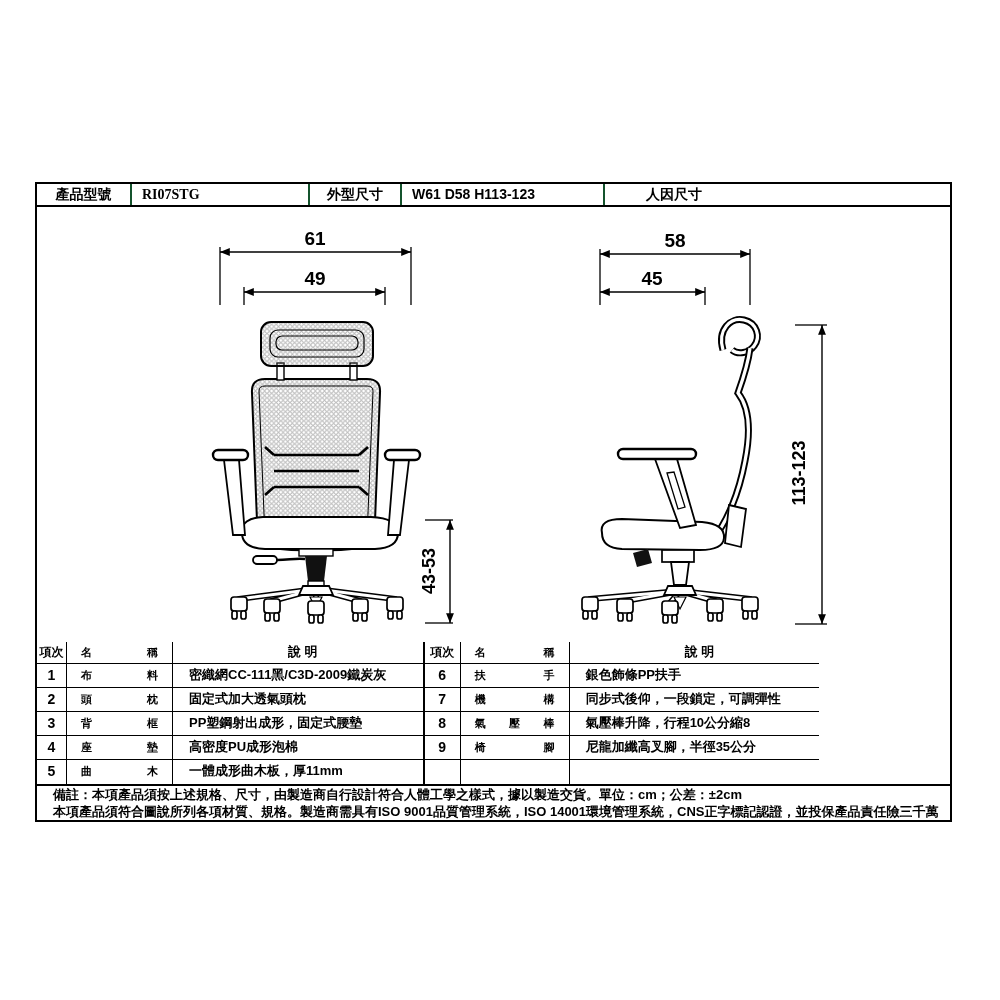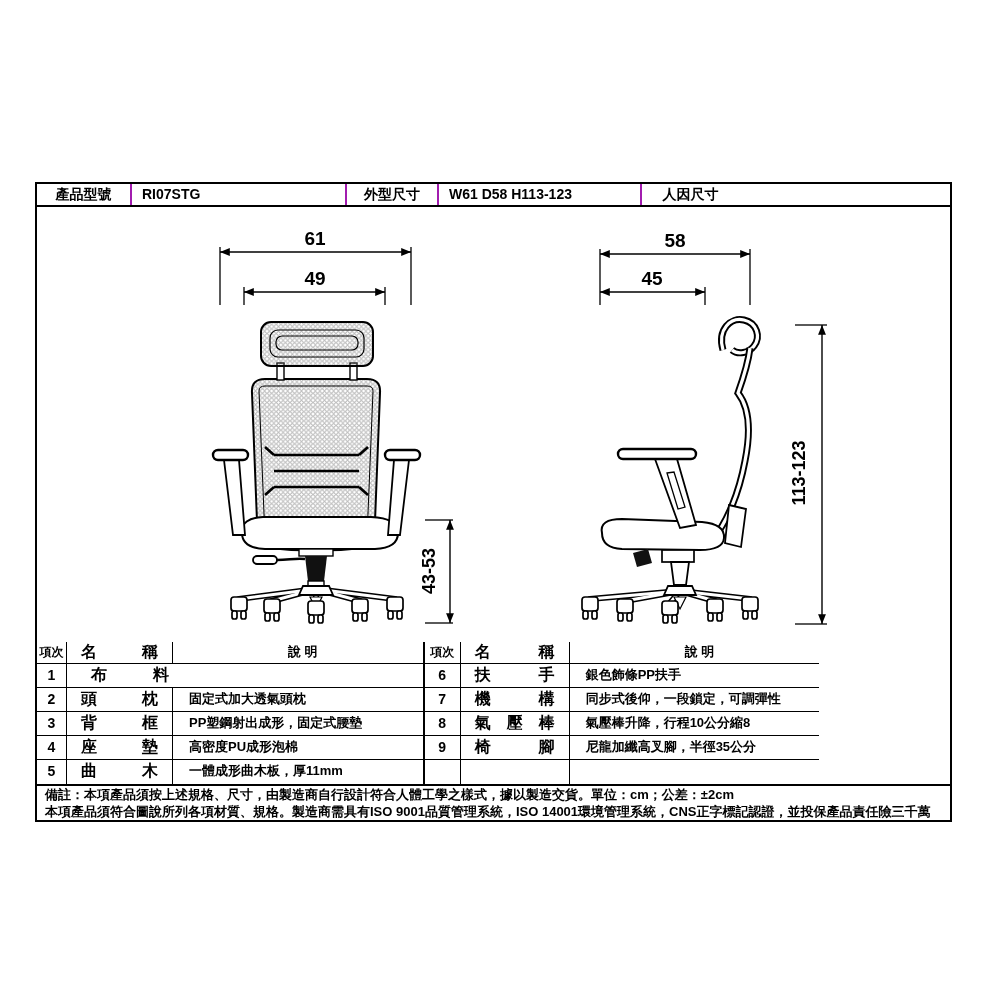--- a/index.html
+++ b/index.html
@@ -1,48 +1,48 @@
 <!DOCTYPE html>
 <html><head>
 <meta charset="utf-8">
 <style>
   html,body{margin:0;padding:0;background:#fff;}
   body{width:1000px;height:1000px;position:relative;font-family:"Liberation Sans",sans-serif;color:#000;}
   .sheet{position:absolute;left:35px;top:182px;width:917px;height:640px;border:2px solid #000;box-sizing:border-box;background:#fff;}
   
   .hdr{position:absolute;left:0;top:0;width:913px;height:23px;display:flex;border-bottom:2px solid #000;box-sizing:border-box;}
-  .hdr-cell{height:21px;line-height:21px;font-size:14px;font-weight:700;text-align:center;border-right:2px solid #a21caf;box-sizing:border-box;overflow:hidden;white-space:nowrap;}
+  .hdr-cell{height:21px;line-height:21px;font-size:14px;font-weight:700;text-align:center;border-right:2px solid #14532d;box-sizing:border-box;overflow:hidden;white-space:nowrap;}
   .hdr-cell.val{text-align:left;padding-left:10px;}
   .hdr-cell:last-child{border-right:none;}
-  .w0{width:95px;} .w1{width:215px;} .w2{width:92px;} .w3{width:203px;} .w4{width:97px;} .w5{flex:1;}
+  .w0{width:95px;} .w1{width:178px;font-family:Liberation Serif, serif;} .w2{width:92px;} .w3{width:203px;} .w4{width:97px;text-align:right;} .w5{flex:1;}
   
   .draw{position:absolute;left:0;top:23px;width:803px;height:435px;}
   .draw svg{display:block;}
   svg text{font-family:"Liberation Sans",sans-serif;font-weight:600;fill:#000;}
   
   .spec{position:absolute;left:0;top:458px;width:770px;height:142px;display:flex;box-sizing:border-box;}
   .spec-table{display:flex;flex-direction:column;box-sizing:border-box;}
   .spec-table.left{width:452px;border-right:2px solid #000;}
   .spec-table.right{width:461px;}
   .srow{display:flex;height:24px;border-bottom:1.6px solid #000;box-sizing:border-box;}
   .srow.head{height:22px;}
   .srow:last-child{border-bottom:none;}
   .scell{box-sizing:border-box;border-right:1.6px solid #000;overflow:hidden;white-space:nowrap;display:block;font-weight:700;}
   .scell:last-child{border-right:none;margin-left:10px;}
   .c-no{width:30px;text-align:center;font-size:14px;line-height:22px;}
-  .c-name{width:106px;font-size:16px;line-height:22px;text-align:justify;text-align-last:justify;padding:0 14px;}
+  .c-name{width:106px;font-size:11px;line-height:22px;text-align:justify;text-align-last:justify;padding:0 14px;}
   .c-desc{flex:1;font-size:13px;line-height:22px;padding-left:6px;}
   .right .c-no{width:36px;}
   .right .c-name{width:109px;}
   .head .c-no{font-size:12px;line-height:20px;}
   .head .c-name{line-height:20px;}
   .head .c-desc{text-align:justify;text-align-last:justify;padding:0 105px;line-height:20px;}
   
   .notes{position:absolute;left:0;top:600px;width:913px;height:36px;border-top:2px solid #000;box-sizing:border-box;}
-  .note-line{font-size:13px;font-weight:700;line-height:17px;padding-left:8px;white-space:nowrap;overflow:hidden;}
+  .note-line{font-size:13px;font-weight:700;line-height:17px;padding-left:16px;white-space:nowrap;overflow:hidden;}
 </style>
 </head>
 <body>
 
 <div class="sheet">
 
   <div class="hdr">
     <div class="hdr-cell w0">產品型號</div>
     <div class="hdr-cell w1 val">RI07STG</div>
     <div class="hdr-cell w2">外型尺寸</div>
@@ -273,20 +273,21 @@
   <div class="spec">
     <div class="spec-table left">
       <div class="srow head">
         <div class="scell c-no">項次</div>
         <div class="scell c-name">名 稱</div>
         <div class="scell c-desc">說 明</div>
       </div>
       <div class="srow">
         <div class="scell c-no">1</div>
         <div class="scell c-name">布 料</div>
+        <div class="scell c-desc">密織網CC-111黑/C3D-2009鐵炭灰</div>
       </div>
       <div class="srow">
         <div class="scell c-no">2</div>
         <div class="scell c-name">頭 枕</div>
         <div class="scell c-desc">固定式加大透氣頭枕</div>
       </div>
       <div class="srow">
         <div class="scell c-no">3</div>
         <div class="scell c-name">背 框</div>
         <div class="scell c-desc">PP塑鋼射出成形，固定式腰墊</div>

